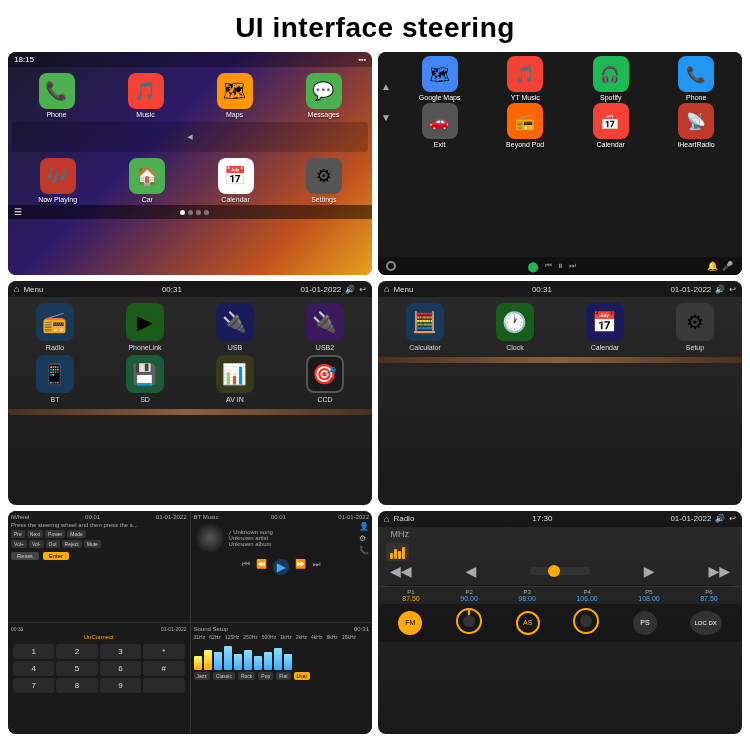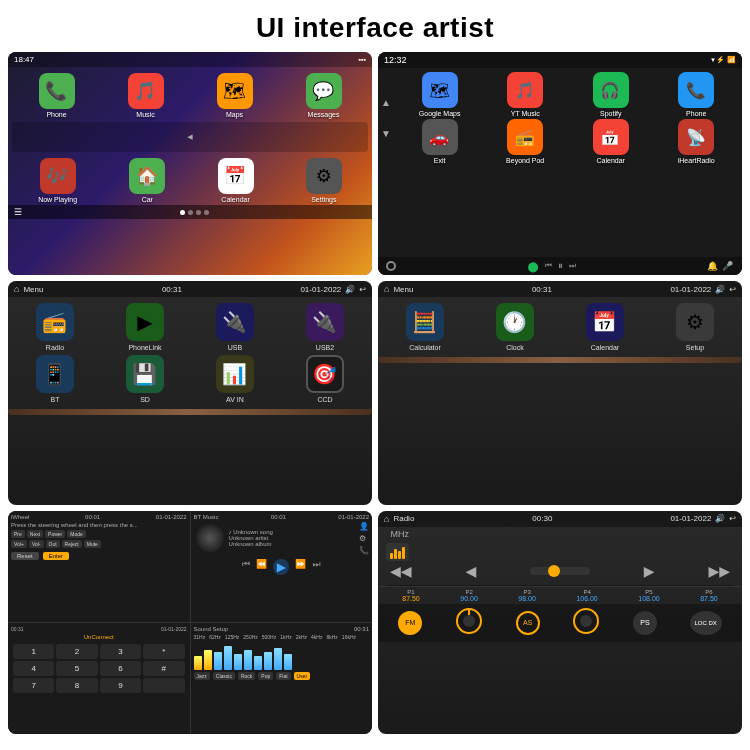--- a/index.html
+++ b/index.html
@@ -427,28 +427,28 @@
     }
 
     .bt-info {
       font-size: 6px;
       color: #aaa;
     }
   </style>
 </head>
 <body>
 
-<h1 class="page-title">UI interface artist</h1>
+<h1 class="page-title">UI interface steering</h1>
 
 <div class="grid-container">
 
   <div class="panel panel-1">
     <div class="carplay">
       <div class="carplay-status">
-        <span>18:47</span>
+        <span>18:15</span>
         <div style="display:flex;gap:3px;align-items:center;">
           <span style="font-size:7px;color:white;">▪▪▪</span>
         </div>
       </div>
       <div class="carplay-icons-row">
         <div class="app-icon">
           <div class="app-icon-img icon-green">📞</div>
           <span class="app-icon-label">Phone</span>
         </div>
         <div class="app-icon">
@@ -493,26 +493,20 @@
           <div class="dot"></div>
           <div class="dot"></div>
         </div>
         <span style="font-size:9px;color:white;"></span>
       </div>
     </div>
   </div>
 
   <div class="panel panel-2">
     <div class="android-auto">
-      <div class="aa-header">
-        <span class="aa-time">12:32</span>
-        <div class="aa-status-icons">
-          <span style="font-size:7px;color:white;">▾ ⚡ 📶</span>
-        </div>
-      </div>
       <div style="display:flex;">
         <div style="display:flex;flex-direction:column;justify-content:center;padding:0 3px;gap:20px;">
           <span class="aa-nav-arrow">▲</span>
           <span class="aa-nav-arrow">▼</span>
         </div>
         <div class="aa-apps-grid" style="flex:1;">
 
           <div class="app-icon">
             <div class="app-icon-img" style="background:#4285F4;border-radius:8px;font-size:16px;">🗺</div>
             <span class="app-icon-label">Google Maps</span>
@@ -772,21 +766,21 @@
     </div>
   </div>
 
   <div class="panel panel-6">
     <div class="radio-panel">
       <div class="radio-header">
         <div style="display:flex;align-items:center;gap:4px;">
           <span style="font-size:9px;">⌂</span>
           <span>Radio</span>
         </div>
-        <span>00:30</span>
+        <span>17:30</span>
         <div style="display:flex;align-items:center;gap:4px;">
           <span>01-01-2022</span>
           <span>🔊</span>
           <span>↩</span>
         </div>
       </div>
       <div class="radio-main">
         <div style="display:flex;align-items:center;justify-content:space-between;">
           <div style="display:flex;flex-direction:column;align-items:flex-end;">
             <span class="radio-mhz">MHz</span>

